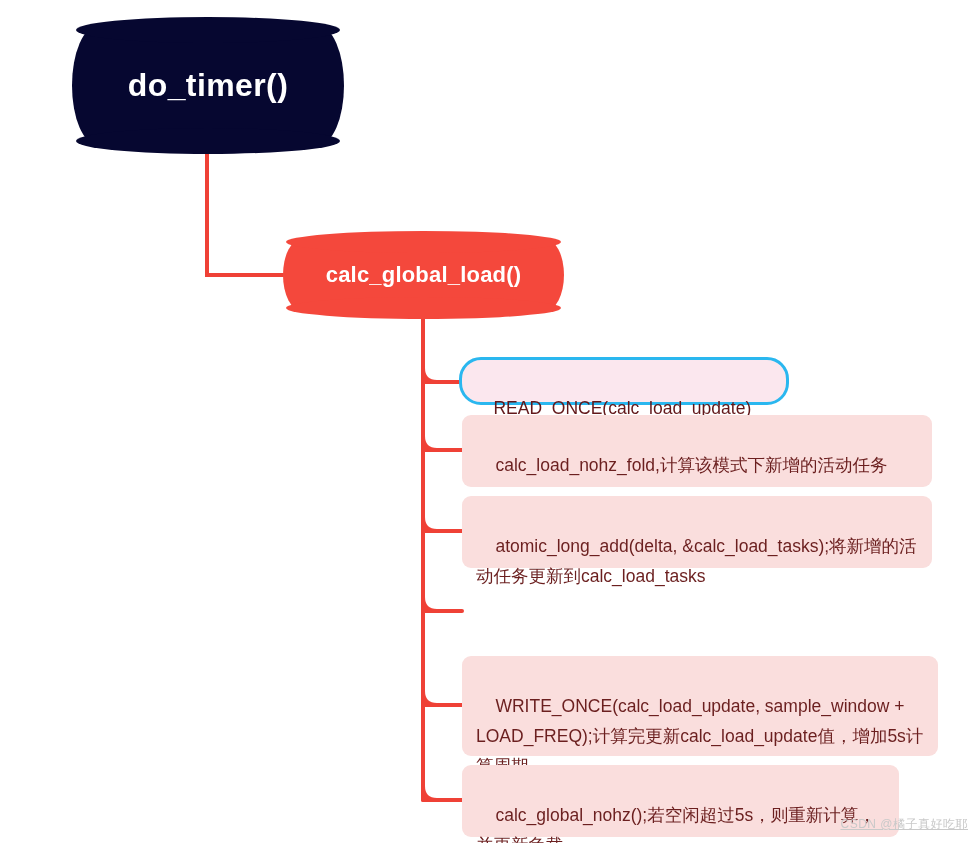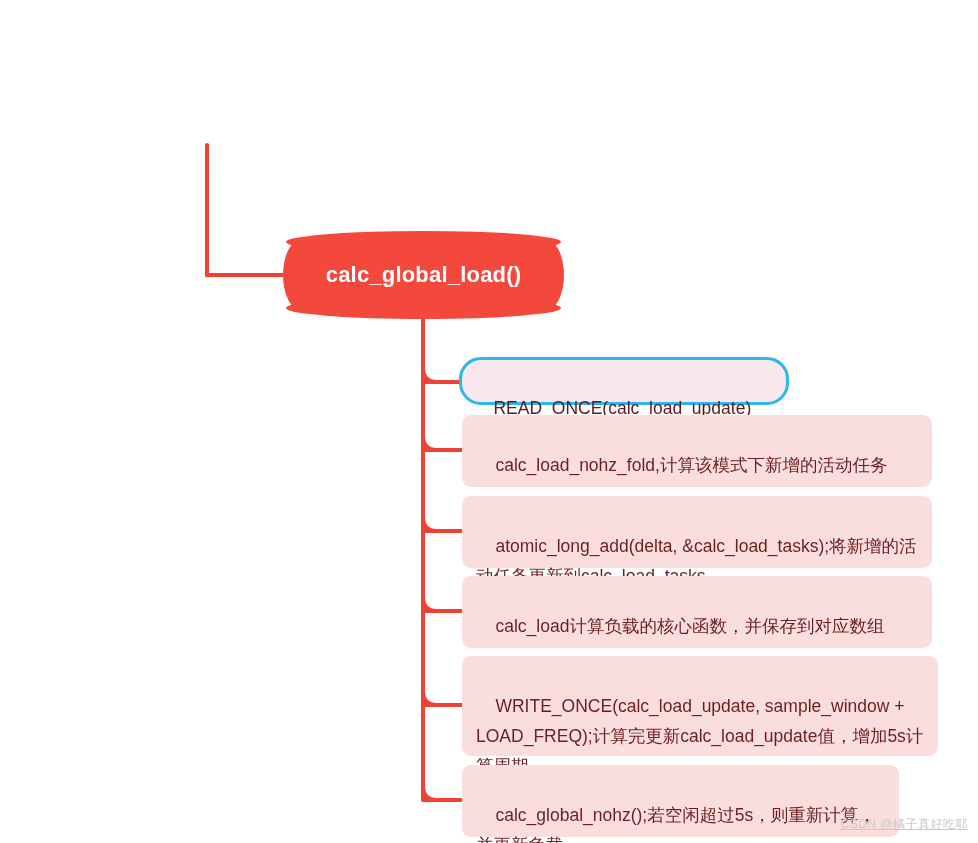--- a/index.html
+++ b/index.html
@@ -142,40 +142,40 @@
     <g fill="none" stroke="#ef4136" stroke-width="4" stroke-linecap="round">
       <path d="M 423 368 Q 423 382 437 382"></path>
       <path d="M 423 436 Q 423 450 437 450"></path>
       <path d="M 423 517 Q 423 531 437 531"></path>
       <path d="M 423 597 Q 423 611 437 611"></path>
       <path d="M 423 691 Q 423 705 437 705"></path>
       <path d="M 423 786 Q 423 800 437 800"></path>
     </g>
   </svg>
 
+  <div class="node-root">
+    <span class="rlabel">do_timer()</span>
+  </div>
 
   <div class="node-mid">
     <span class="mlabel">calc_global_load()</span>
   </div>
 
   <div class="leaf highlight" style="left:459px; top:357px; width:330px; height:48px;">
     <span>READ_ONCE(calc_load_update)</span>
   </div>
 
   <div class="leaf" style="left:462px; top:415px; width:470px; height:72px;">
     <span>calc_load_nohz_fold,计算该模式下新增的活动任务</span>
   </div>
 
   <div class="leaf" style="left:462px; top:496px; width:470px; height:72px;">
     <span>atomic_long_add(delta, &amp;calc_load_tasks);将新增的活动任务更新到calc_load_tasks</span>
   </div>
 
-  <div class="leaf" style="left:462px; top:576px; width:470px; height:72px;">
-    <span>calc_load计算负载的核心函数，并保存到对应数组</span>
-  </div>
 
   <div class="leaf" style="left:462px; top:656px; width:476px; height:100px;">
     <span>WRITE_ONCE(calc_load_update, sample_window + LOAD_FREQ);计算完更新calc_load_update值，增加5s计算周期</span>
   </div>
 
   <div class="leaf" style="left:462px; top:765px; width:437px; height:72px;">
     <span>calc_global_nohz();若空闲超过5s，则重新计算，并更新负载</span>
   </div>
 
   <div class="watermark">CSDN @橘子真好吃耶</div>

